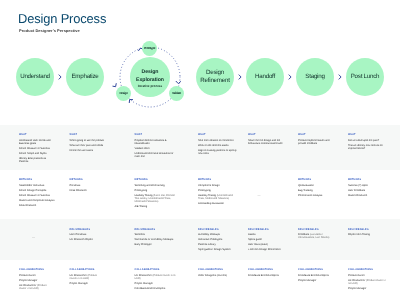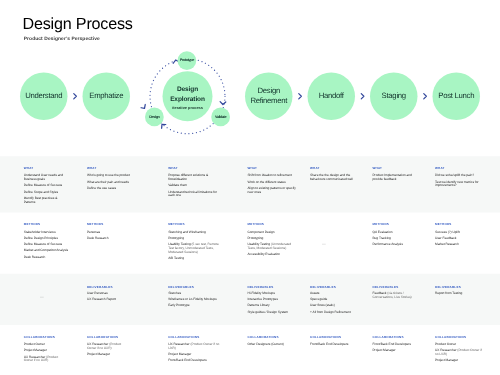--- a/index.html
+++ b/index.html
@@ -4,21 +4,21 @@
 <style>
   html,body{margin:0;padding:0;}
   body{width:400px;height:300px;overflow:hidden;background:#ffffff;
        font-family:"Liberation Sans",sans-serif;
        -webkit-font-smoothing:antialiased;
        text-rendering:geometricPrecision;}
   .page{position:relative;width:400px;height:300px;overflow:hidden;}
 
   
   .title{position:absolute;left:18px;top:13px;font-size:12.9px;font-weight:500;
-         color:#000000;letter-spacing:-0.15px;line-height:1;}
+         color:#0c4a6e;letter-spacing:-0.15px;line-height:1;}
   .subtitle{position:absolute;left:19px;top:28.2px;font-size:3.9px;font-weight:600;
             color:#3a3a3a;letter-spacing:0.08px;}
 
   
   .flow{position:absolute;left:0;top:0;width:400px;height:120px;}
   .circ{position:absolute;border-radius:50%;background:#a8f5c3;
         display:flex;align-items:center;justify-content:center;
         text-align:center;color:#10312a;}
   .circ .lab{font-size:6.2px;font-weight:500;line-height:1.22;letter-spacing:-0.23px;}
   

